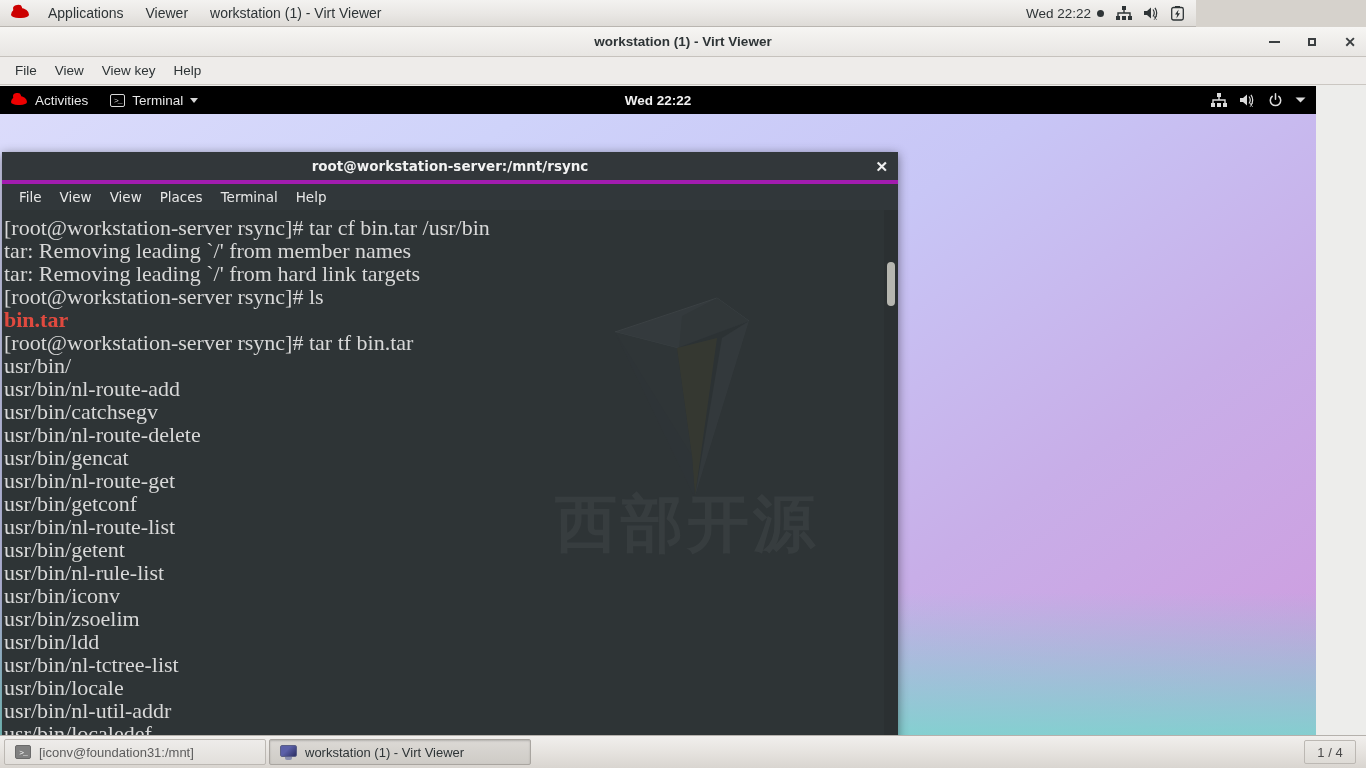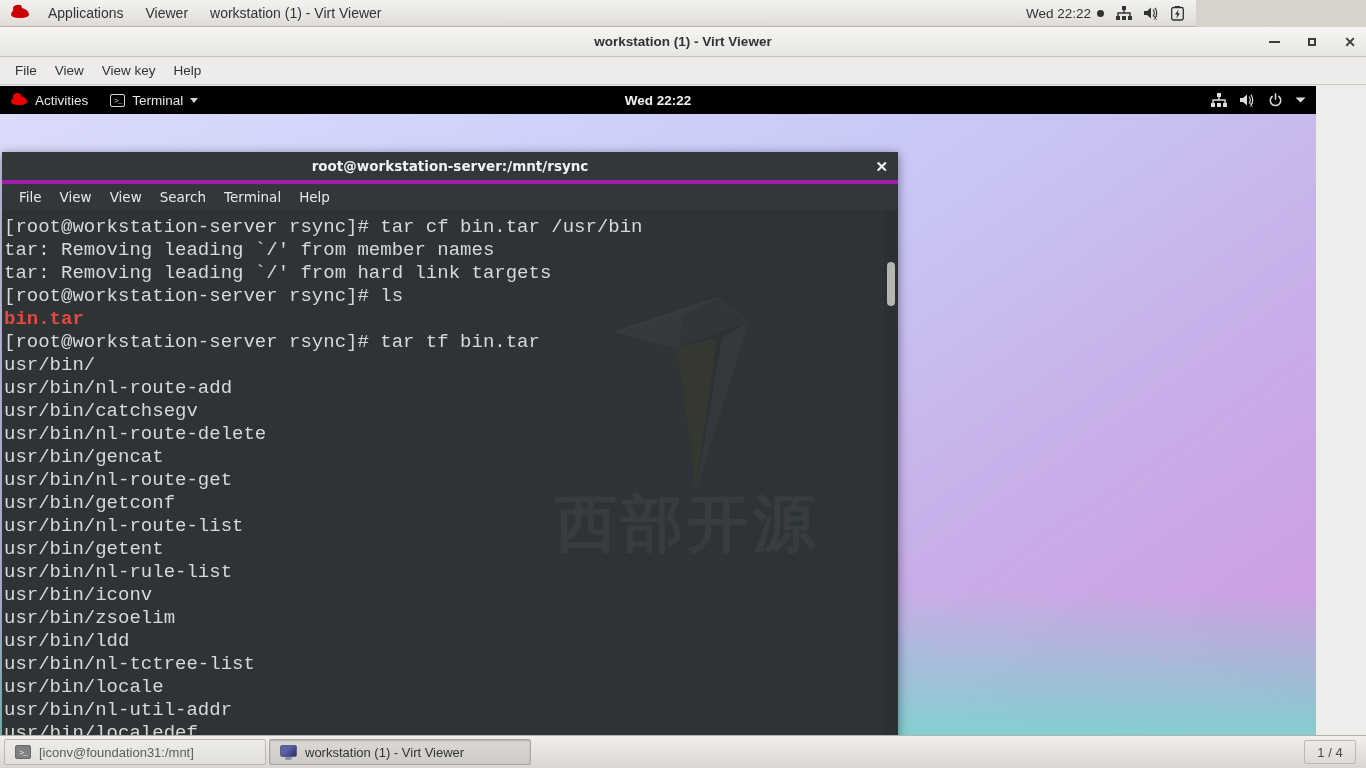--- a/index.html
+++ b/index.html
@@ -132,22 +132,22 @@
   }
   .wm-cn{
     position:absolute; left:553px; top:272px; width:270px;
     font-size:62px; font-weight:bold; letter-spacing:4px;
     color:#393f41; font-family:"DejaVu Sans", sans-serif;
     pointer-events:none; opacity:.9; white-space:nowrap;
   }
   .term-text{
     position:relative; z-index:2;
     padding:6px 0 0 2px;
-    font-family:Liberation Mono, monospace;
-    font-size:19px; line-height:23px;
+    font-family:Liberation Serif, serif;
+    font-size:22px; line-height:23px;
     color:#d8d8d8; white-space:pre;
   }
   .term-text .red{ color:#e04a3f; font-weight:bold;text-align:center;}
   .scrollbar{
     position:absolute; right:0; top:0; width:14px; height:100%;
     background:#2b3032; z-index:3;
   }
   .scroll-thumb{
     position:absolute; left:3px; top:52px; width:8px; height:44px;
     background:#b6b6b0; border-radius:4px;
@@ -313,21 +313,21 @@
 
         <div class="term-title">
           <span class="term-title-text">root@workstation-server:/mnt/rsync</span>
           <span class="term-close">✕</span>
         </div>
 
         <div class="term-menu">
           <span class="tmi">File</span>
           <span class="tmi">View</span>
           <span class="tmi">View</span>
-          <span class="tmi">Search</span>
+          <span class="tmi">Places</span>
           <span class="tmi">Terminal</span>
           <span class="tmi">Help</span>
         </div>
 
         <div class="term-body">
 
           <svg class="wm" viewBox="0 0 330 300">
             <polygon points="58,46 160,12 192,35 120,62" fill="#3a4043" stroke="#454b4e" stroke-width="1"></polygon>
             <polygon points="160,12 192,35 122,62 125,30" fill="#343a3d"></polygon>
             <polygon points="58,46 120,62 135,170 58,46" fill="#303639"></polygon>

